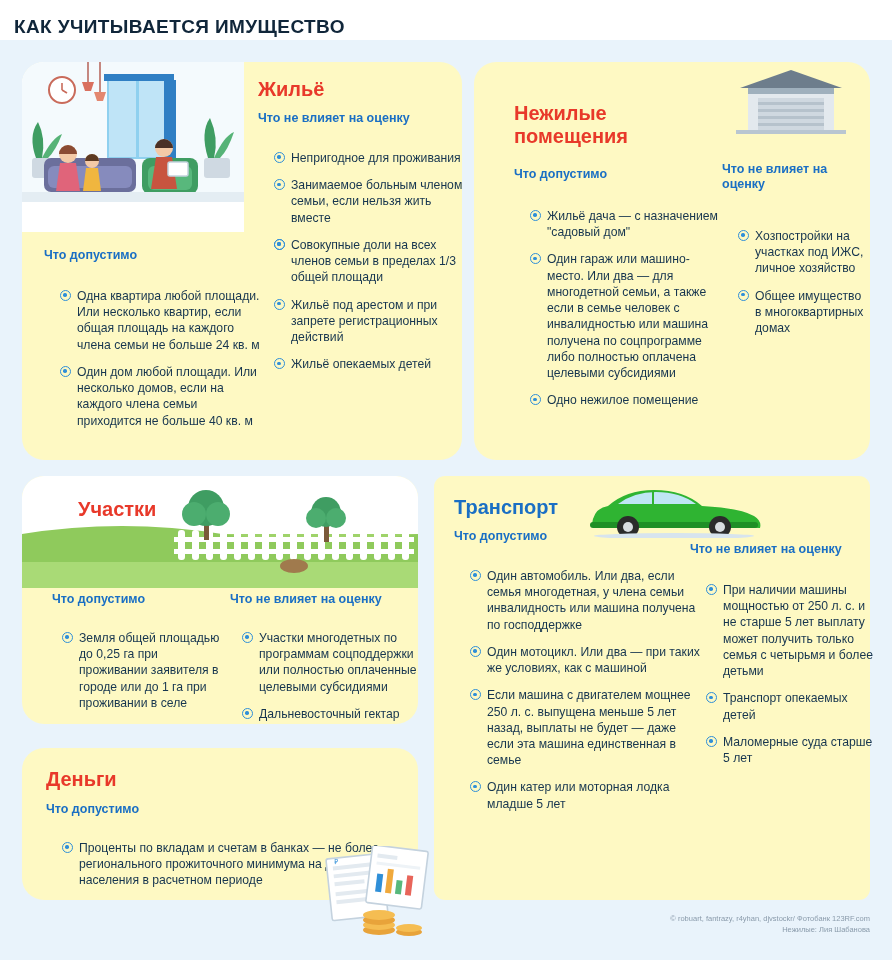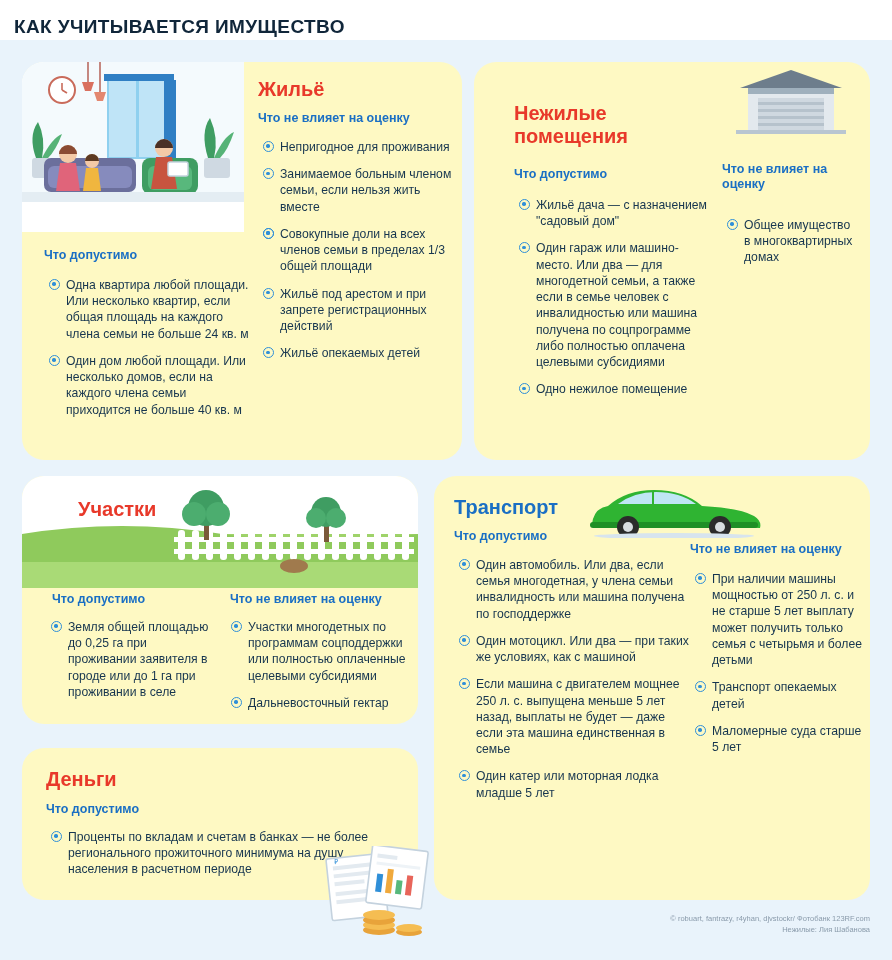--- a/index.html
+++ b/index.html
@@ -55,21 +55,21 @@
   }
   .card-title.blue { color: #1a6fc4; }
   .sub-title {
     font-size: 12.5px;
     font-weight: bold;
     color: #1a6fc4;
     line-height: 1.2;
   }
   ul.list {
     list-style: none;
-    margin: 5px;
+    margin: 16px;
     padding: 0;
   }
   ul.list li {
     position: relative;
     padding-left: 17px;
     margin-bottom: 11px;
     font-size: 12.2px;
     line-height: 1.33;
     color: #16354f;
   }
@@ -142,21 +142,21 @@
   }
   #card-plots .title { position: absolute; left: 56px; top: 22px; z-index: 3; }
   #card-plots .sub-a { position: absolute; left: 30px; top: 116px; }
   #card-plots .list-a { position: absolute; left: 24px; top: 138px; width: 165px; }
   #card-plots .sub-b { position: absolute; left: 208px; top: 116px; }
   #card-plots .list-b { position: absolute; left: 204px; top: 138px; width: 180px; }
 
   
   #card-transport {
     left: 434px; top: 476px;
-    width: 436px; height: 424px;
+    width: 436px; height: 424px; border-radius: 11px;
   }
   #card-transport .illus {
     position: absolute;
     left: 150px; top: 4px;
     width: 180px; height: 58px;
   }
   #card-transport .title { position: absolute; left: 20px; top: 20px; }
   #card-transport .sub-a { position: absolute; left: 20px; top: 53px; }
   #card-transport .list-a { position: absolute; left: 20px; top: 76px; width: 230px; }
   #card-transport .sub-b { position: absolute; left: 256px; top: 66px; width: 175px; }
@@ -281,20 +281,21 @@
 
     <div class="sub-title sub-a">Что допустимо</div>
     <ul class="list list-a">
       <li><span class="bullet"></span><span>Жильё дача — с назначением "садовый дом"</span></li>
       <li><span class="bullet"></span><span>Один гараж или машино-место. Или два — для многодетной семьи, а также если в семье человек с инвалидностью или машина получена по соцпрограмме либо полностью оплачена целевыми субсидиями</span></li>
       <li><span class="bullet"></span><span>Одно нежилое помещение</span></li>
     </ul>
 
     <div class="sub-title sub-b">Что не влияет на оценку</div>
     <ul class="list list-b">
+      <li><span class="bullet"></span><span>Хозпостройки на участках под ИЖС, личное хозяйство</span></li>
       <li><span class="bullet"></span><span>Общее имущество в многоквартирных домах</span></li>
     </ul>
   </div>
 
   <div class="card" id="card-plots">
 
     <div class="illus">
       <svg viewBox="0 0 396 112" width="396" height="112" xmlns="http://www.w3.org/2000/svg">
         <rect x="0" y="0" width="396" height="112" fill="#ffffff"></rect>
         <rect x="0" y="58" width="396" height="54" fill="#9fd36a"></rect>

